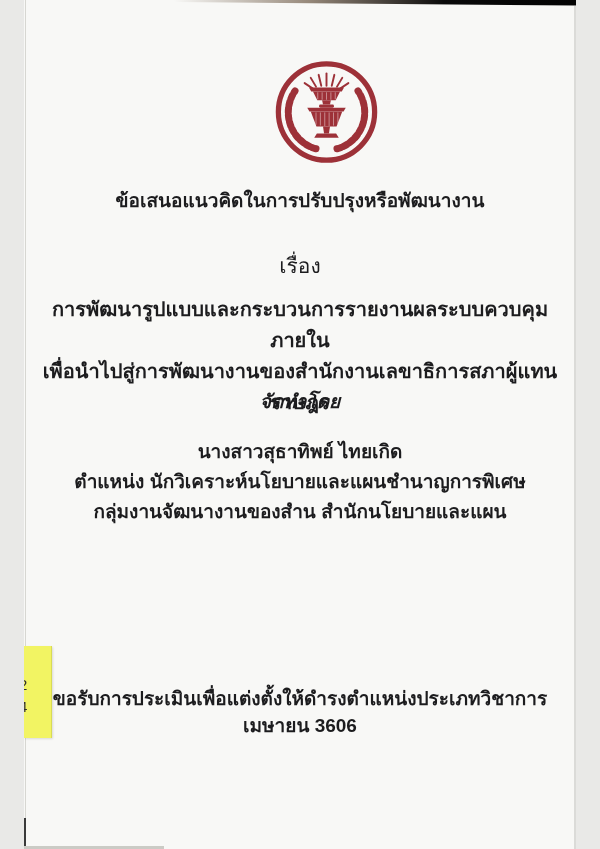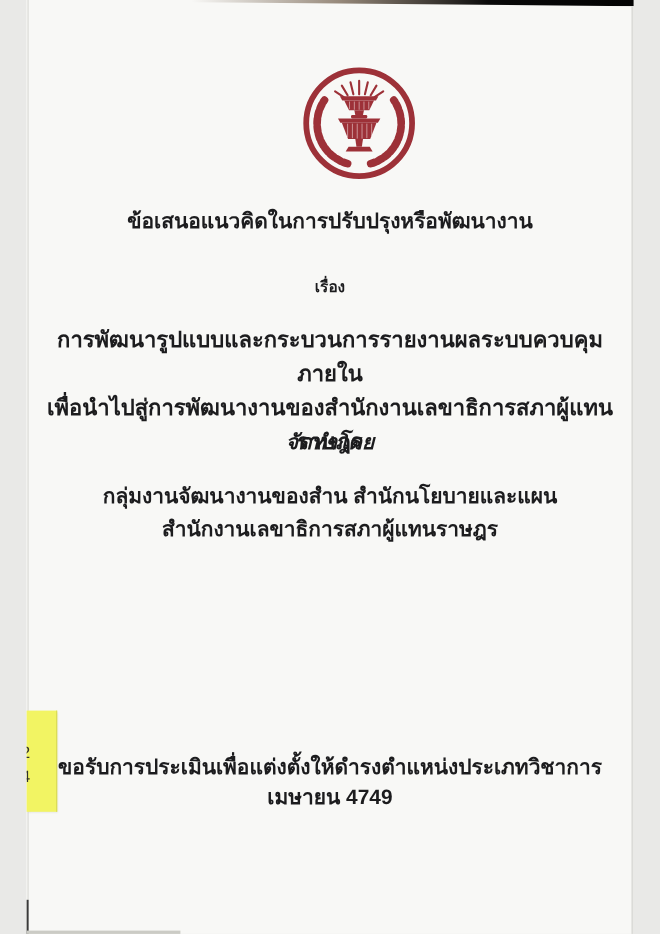--- a/index.html
+++ b/index.html
@@ -4,21 +4,21 @@
 <style>
   html,body{margin:0;padding:0;background:#e9e9e7;}
   .page{
     position:relative;width:552px;height:849px;margin:0 auto;
     background:#f8f8f6;overflow:hidden;
     font-family:"Liberation Sans","DejaVu Sans",sans-serif;
     color:#1c1c1e;
   }
   .txt{position:absolute;left:0;width:100%;text-align:center;}
   .header-line{top:185px;font-size:19px;font-weight:600;}
-  .subject-label{top:249px;font-size:14px;font-weight:700;}
+  .subject-label{top:249px;font-size:21px;font-weight:400;}
   .title-block{top:294px;font-size:20px;font-weight:700;line-height:31px;text-align:center;}
   .prepared-label{top:386px;font-size:19px;font-weight:600;font-style:italic;}
   .author-block{top:437px;font-size:19px;font-weight:600;line-height:30px;}
   .footer-block{top:685px;font-size:19px;font-weight:700;line-height:27px;}
 
   .emblem{position:absolute;left:250px;top:59px;width:105px;height:106px;}
   .emblem svg{width:100%;height:100%;}
 
   
   .top-edge-artifact{
@@ -101,27 +101,28 @@
   <div class="txt subject-label">เรื่อง</div>
 
   <div class="txt title-block">
     <div>การพัฒนารูปแบบและกระบวนการรายงานผลระบบควบคุมภายใน</div>
     <div>เพื่อนำไปสู่การพัฒนางานของสำนักงานเลขาธิการสภาผู้แทนราษฎร</div>
   </div>
 
   <div class="txt prepared-label">จัดทำโดย</div>
 
   <div class="txt author-block">
+    <div>นางสาวสุธาทิพย์ ไทยเกิด</div>
+    <div>ตำแหน่ง นักวิเคราะห์นโยบายและแผนชำนาญการพิเศษ</div>
     <div>กลุ่มงานจัฒนางานของสำน สำนักนโยบายและแผน</div>
-    <div>สำนักงานเลขาธิการสภาผู้แทนราษฎร</div>
   </div>
 
   <div class="txt footer-block">
     <div>ขอรับการประเมินเพื่อแต่งตั้งให้ดำรงตำแหน่งประเภทวิชาการ</div>
-    <div>เมษายน 4749</div>
+    <div>เมษายน 3606</div>
   </div>
 
   <div class="sticker">
     <span class="s1">2</span>
     <span class="s2">4</span>
   </div>
 
 </div>
 
 </body></html>

